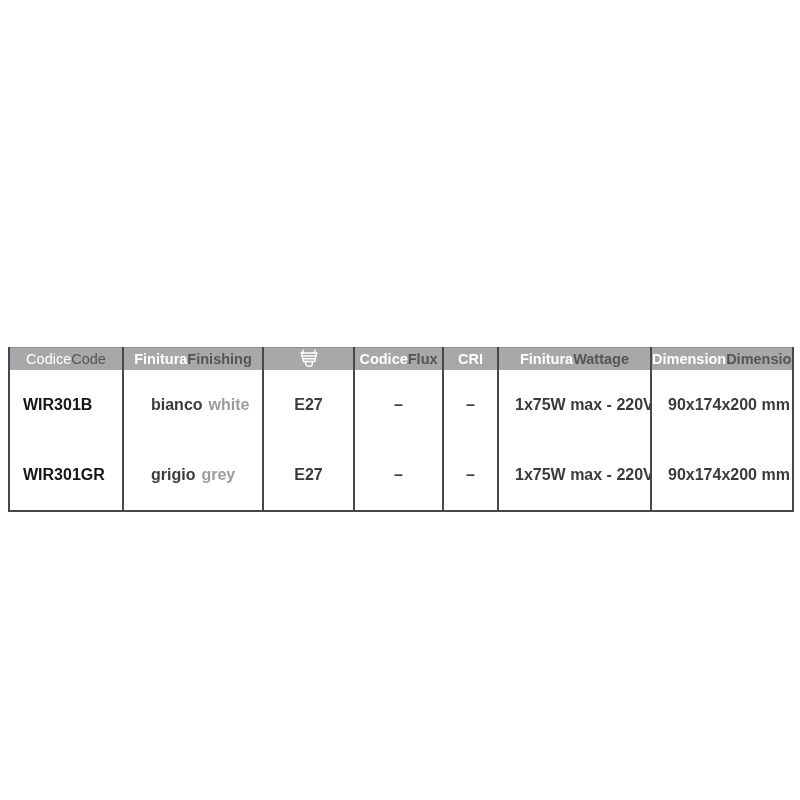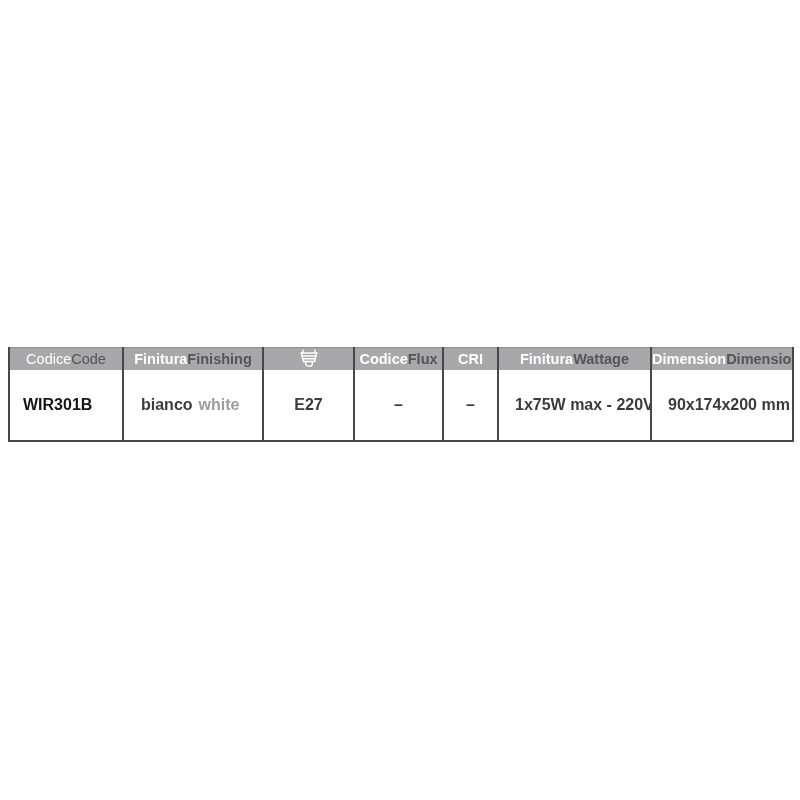--- a/index.html
+++ b/index.html
@@ -54,21 +54,21 @@
     white-space: nowrap;
     overflow: hidden;
   }
   td.code {
     text-align: left;
     padding-left: 13px;
     font-weight: bold;
     color: var(--code-text, #161616);
   }
   td.finish { text-align: left; padding-left: 17px; }
-  .finish .it { color: var(--dark-text, #3b3b3d); }
+  .finish .it { color: var(--dark-text, #3b3b3d); margin-left: 10px; }
   .finish .en { color: var(--light-text, #9c9c9e); margin-left: 6px; text-align: center; }
   .lamp-icon-wrap {
     display: inline-block;
     width: 26px;
     height: 20px;
     vertical-align: middle;
   }
   .lamp-icon-wrap svg { display: block; }
 </style>
 </head>
@@ -125,15 +125,26 @@
         <td class="code">WIR301B</td>
         <td class="finish">
           <span class="it">bianco</span><span class="en">white</span>
         </td>
         <td>E27</td>
         <td>–</td>
         <td>–</td>
         <td>1x75W max - 220V</td>
         <td>90x174x200 mm</td>
       </tr>
+      <tr>
+        <td class="code">WIR301GR</td>
+        <td class="finish">
+          <span class="it">grigio</span><span class="en">grey</span>
+        </td>
+        <td>E27</td>
+        <td>–</td>
+        <td>–</td>
+        <td>1x75W max - 220V</td>
+        <td>90x174x200 mm</td>
+      </tr>
     </tbody>
   </table>
 </div>
 
 </body></html>

